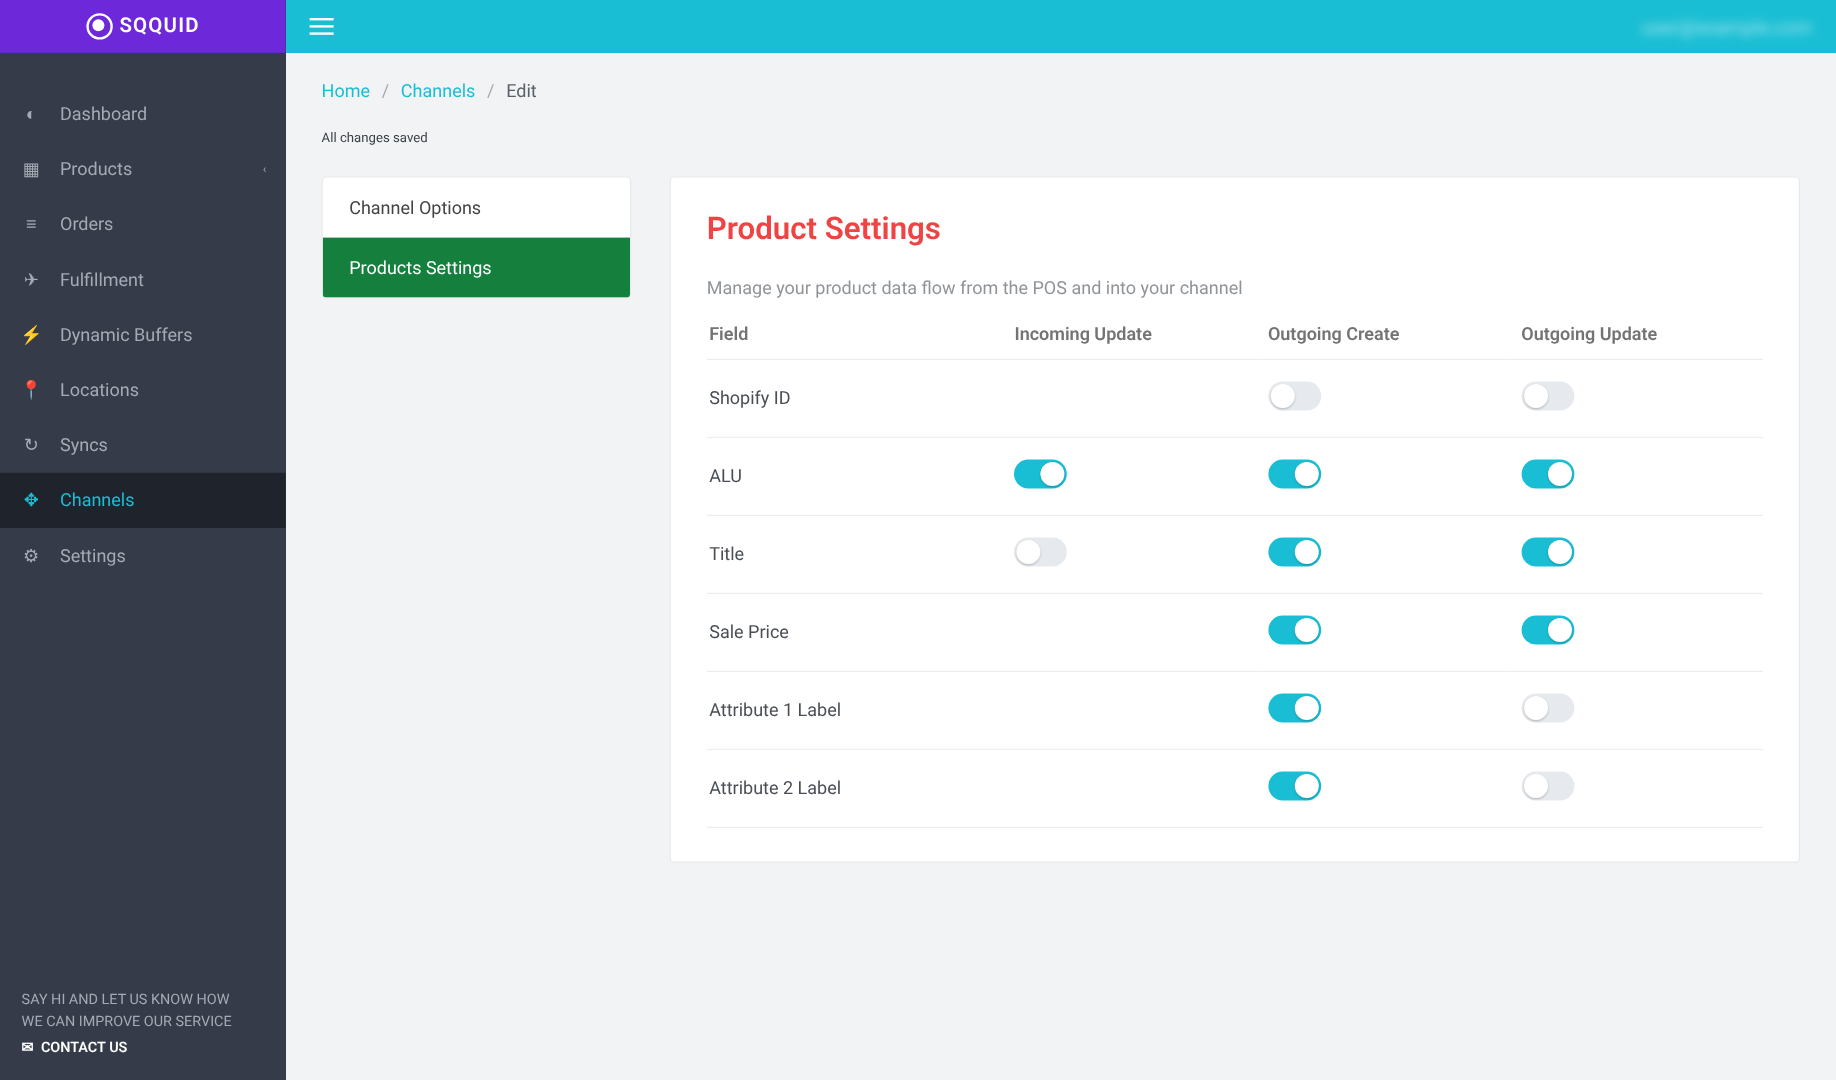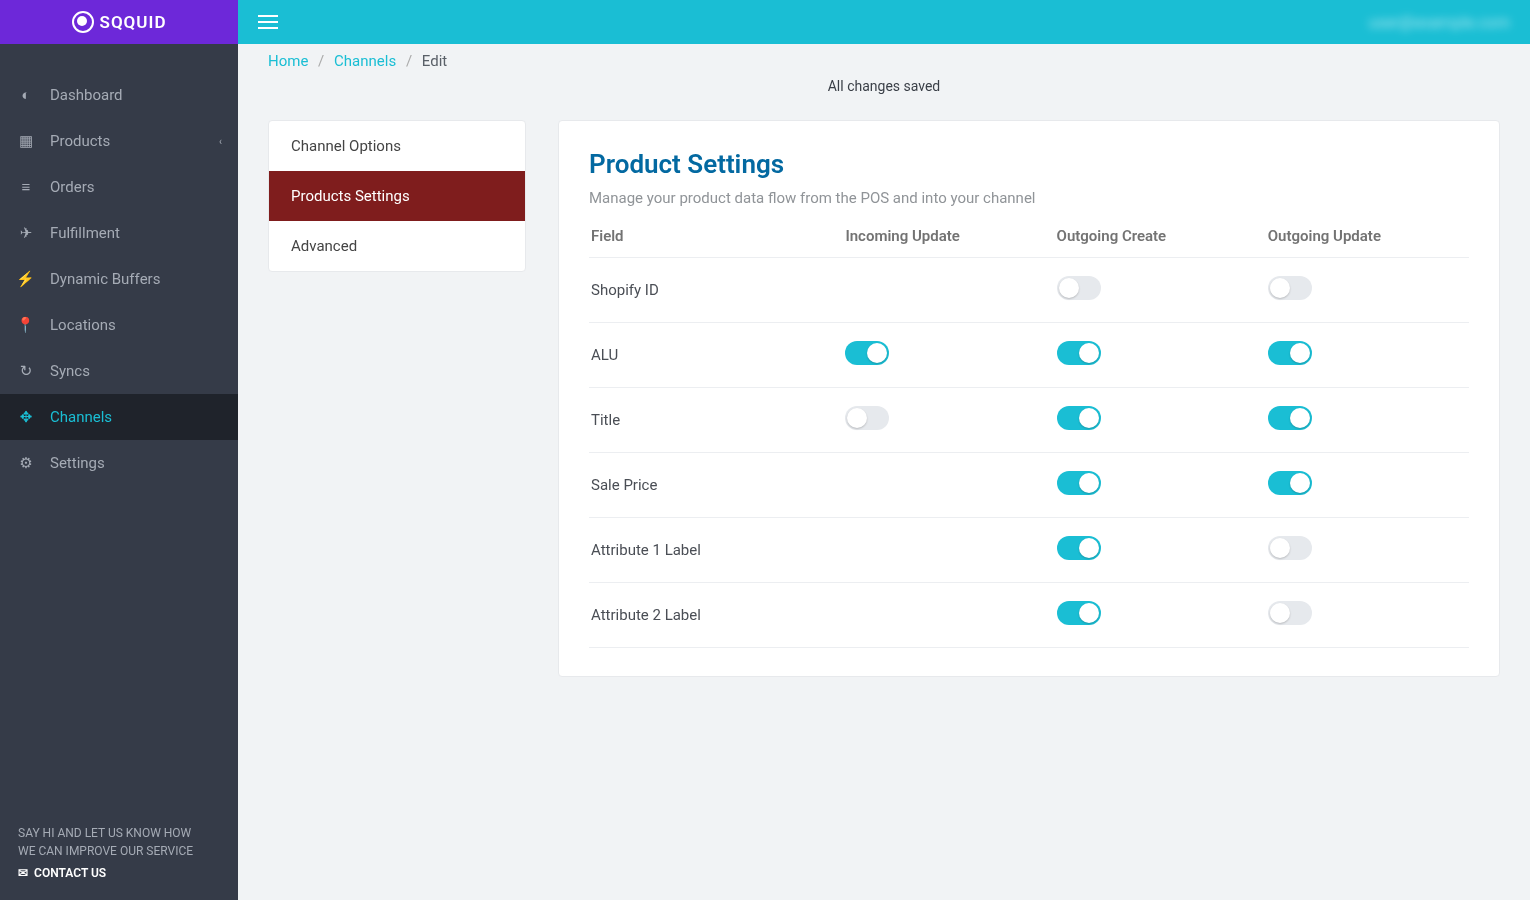--- a/index.html
+++ b/index.html
@@ -32,34 +32,34 @@
   position: fixed; left: 238px; right: 0; top: 0; height: 44px;
   background: #1abed4; display: flex; align-items: center; padding: 0 20px; color: #fff;
 }
 .hamburger { width: 20px; display: flex; flex-direction: column; gap: 4px; cursor: pointer; }
 .hamburger span { height: 2px; background: #fff; }
 .topbar .user { margin-left: auto; filter: blur(4px); opacity: 0.6; }
 
 .main { margin-left: 238px; padding-top: 44px; min-height: 100vh; }
 .content { padding: 0 30px 30px; }
 
-.breadcrumb { padding: 8px 0; font-size: 15px; color: #5a6068; }
+.breadcrumb { padding: 23px 0; font-size: 15px; color: #5a6068; }
 .breadcrumb a { color: #1abed4; text-decoration: none; }
 .breadcrumb .sep { margin: 0 6px; color: #aaa; }
 
-.status-line { text-align: center; font-size: 14px; color: #3a3f47; margin-bottom: 26px; }
+.status-line { text-align: left; font-size: 11px; color: #3a3f47; margin-bottom: 26px; }
 
 .cols { display: flex; gap: 32px; align-items: flex-start; }
 
 .subnav { width: 258px; background: #fff; border: 1px solid #e7e9ec; border-radius: 4px; overflow: hidden; }
 .subnav-item { padding: 16px 22px; font-size: 15px; color: #444; cursor: pointer; }
-.subnav-item.active { background: #7f1d1d; color: #fff; }
+.subnav-item.active { background: #15803d; color: #fff; }
 
 .panel { flex: 1; background: #fff; border: 1px solid #e7e9ec; border-radius: 4px; padding: 28px 30px; }
-.panel h1 { font-size: 26px; font-weight: 600; color: #0369a1; margin-bottom: 10px; }
+.panel h1 { font-size: 26px; font-weight: 600; color: #ef4444; margin-bottom: 25px; }
 .panel .sub { color: #909498; font-size: 15px; margin-bottom: 8px; }
 
 table { width: 100%; border-collapse: collapse; }
 th { text-align: left; font-size: 15px; font-weight: 600; color: #737373; padding: 12px 10px; border-bottom: 1px solid #eceef1; }
 td { padding: 18px 10px; font-size: 15px; color: #4a4e55; border-bottom: 1px solid #eceef1; vertical-align: middle; }
 td:first-child, th:first-child { padding-left: 2px; }
 th:nth-child(1) { width: 28%; }
 th:nth-child(2) { width: 24%; }
 th:nth-child(3) { width: 24%; }
 th:nth-child(4) { width: 24%; }
@@ -146,21 +146,20 @@
       <span class="sep">/</span>
       <span>Edit</span>
     </div>
 
     <div class="status-line">All changes saved</div>
 
     <div class="cols">
       <div class="subnav" id="subnav">
           <div class="subnav-item">Channel Options</div>
           <div class="subnav-item active">Products Settings</div>
-          <div class="subnav-item">Advanced</div>
         </div>
 
       <section class="panel">
         <h1>Product Settings</h1>
         <p class="sub">Manage your product data flow from the POS and into your channel</p>
         <table>
           <thead>
               <tr id="thead-row">
                 <th>Field</th>
                 <th>Incoming Update</th>

